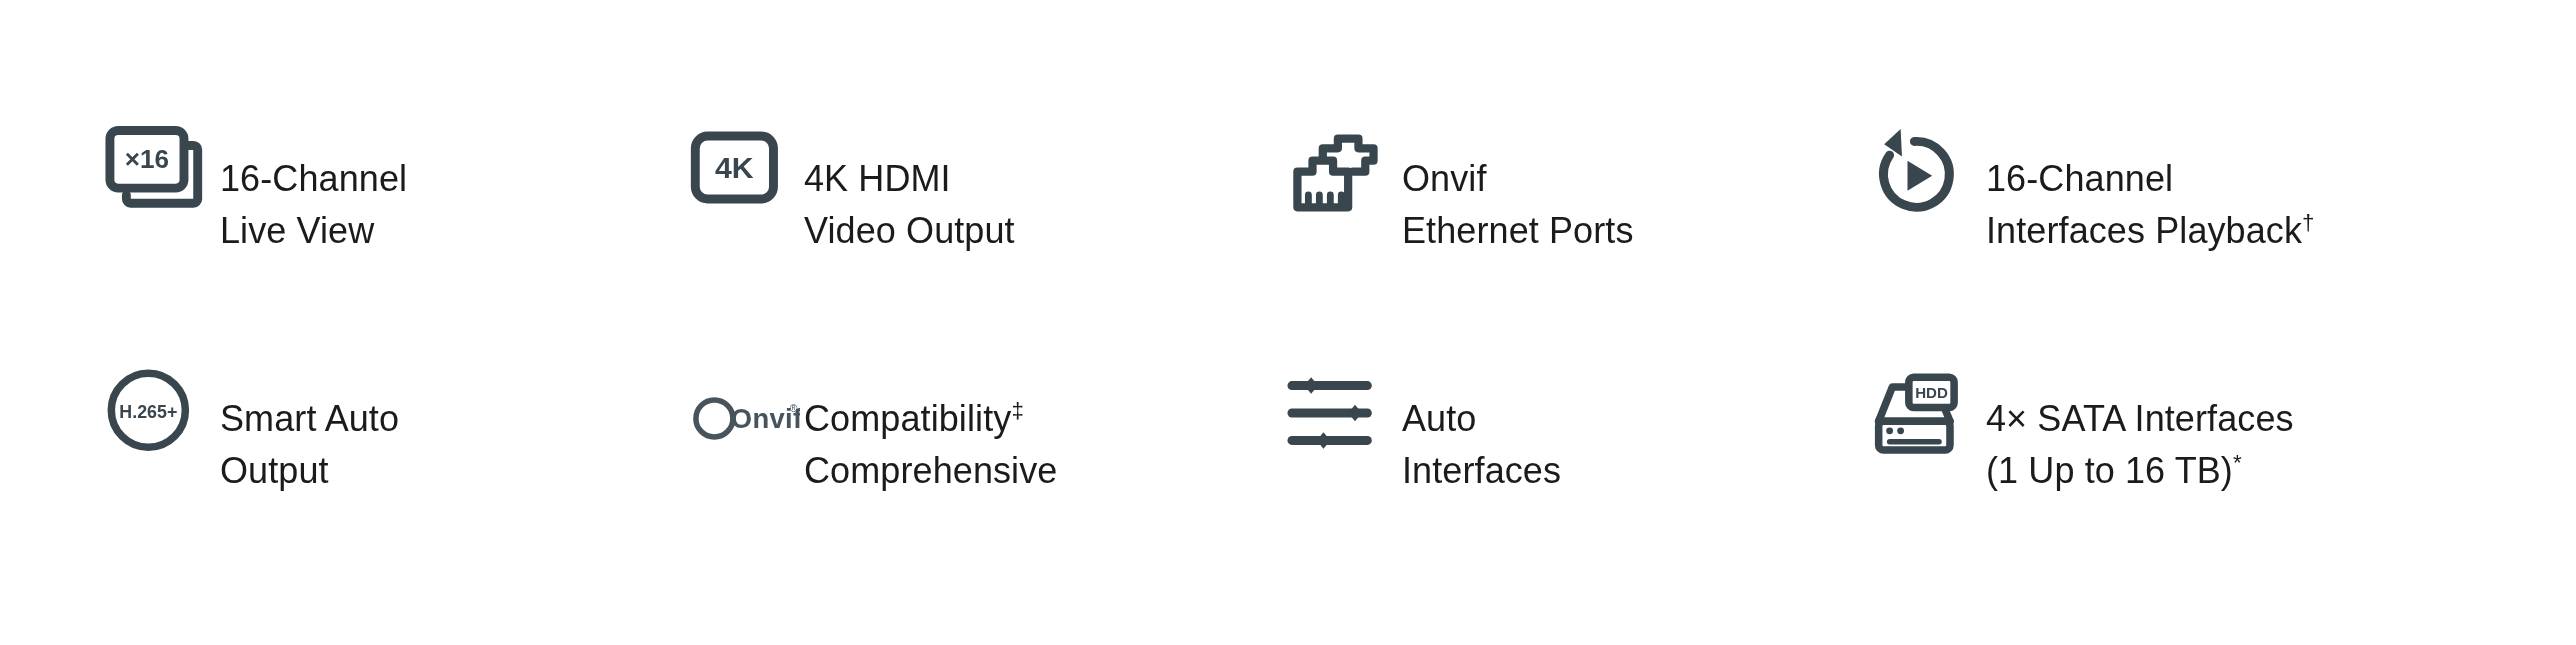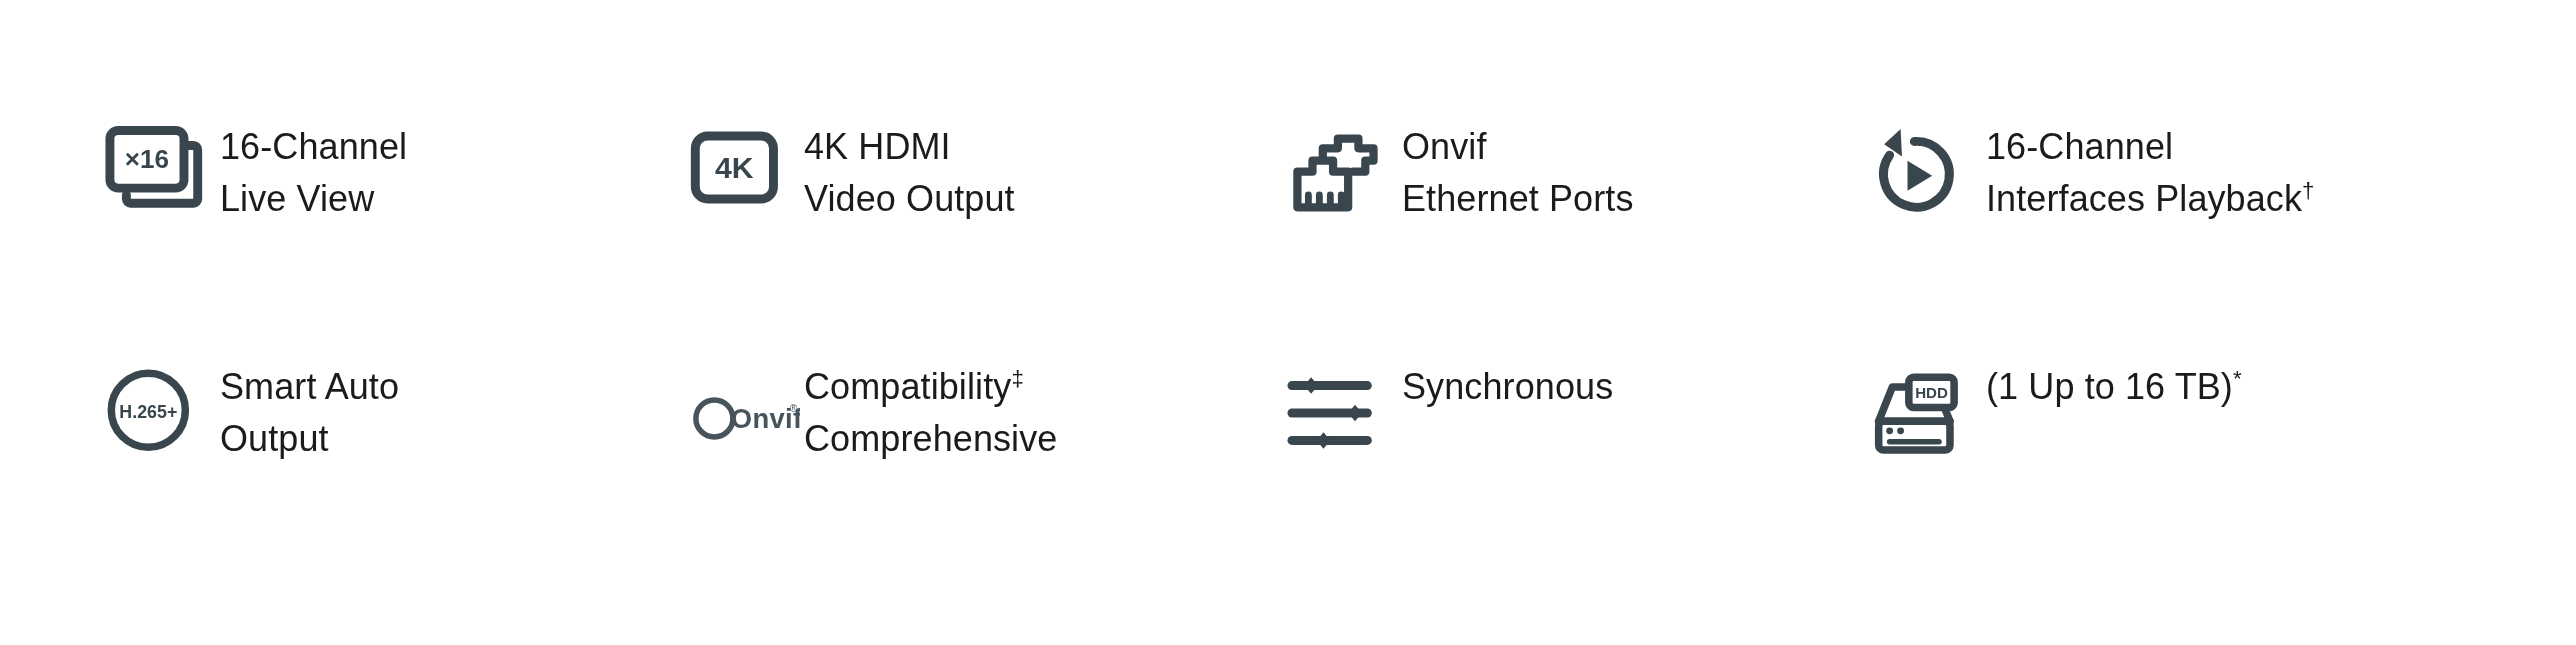--- a/index.html
+++ b/index.html
@@ -50,20 +50,21 @@
 
   .feature-icon svg {
     display: block;
   }
 
   .feature-text {
     display: flex;
     flex-direction: column;
     justify-content: flex-start;
     padding-top: 1.4px;
+    margin-top: 32px;
   }
 
   .feature-line {
     font-size: 36px;
     line-height: 52px;
     letter-spacing: 0.1px;
     white-space: nowrap;
     color: #1b1b1b;
   }
 
@@ -182,21 +183,22 @@
           <line x1="10" y1="110" x2="120" y2="110"></line>
         </g>
         <g fill="#3a464e">
           <path d="M28 30 L38 18 L48 30 L38 42 Z"></path>
           <path d="M92 70 L102 58 L112 70 L102 82 Z"></path>
           <path d="M46 110 L56 98 L66 110 L56 122 Z"></path>
         </g>
       </svg>
     </div>
     <div class="feature-text">
-      <div class="feature-line"><span>Synchronous</span><sup></sup></div>
+      <div class="feature-line">Auto</div>
+      <div class="feature-line"><span>Interfaces</span><sup></sup></div>
     </div>
   </div>
 
   <div class="feature-item">
     <div class="feature-icon">
       <svg width="103" height="96" viewBox="0 0 150 140" aria-hidden="true">
         <g fill="none" stroke="#3a464e" stroke-width="11" stroke-linejoin="round" stroke-linecap="round">
           <path d="M14 82 L34 32 h28"></path>
           <path d="M118 82 L104 48"></path>
           <rect x="14" y="82" width="104" height="42" rx="7" ry="7" fill="#ffffff"></rect>
@@ -205,18 +207,19 @@
         </g>
         <text x="91" y="48" text-anchor="middle" font-family="'Liberation Sans', sans-serif" font-size="22" font-weight="bold" fill="#3a464e">HDD</text>
         <g fill="#3a464e">
           <circle cx="30" cy="96" r="5"></circle>
           <circle cx="46" cy="96" r="5"></circle>
           <rect x="26" y="108" width="80" height="8" rx="4"></rect>
         </g>
       </svg>
     </div>
     <div class="feature-text">
+      <div class="feature-line">4× SATA Interfaces</div>
       <div class="feature-line"><span>(1 Up to 16 TB)</span><sup>*</sup></div>
     </div>
   </div>
 
 </div>
 
 
 </body></html>

